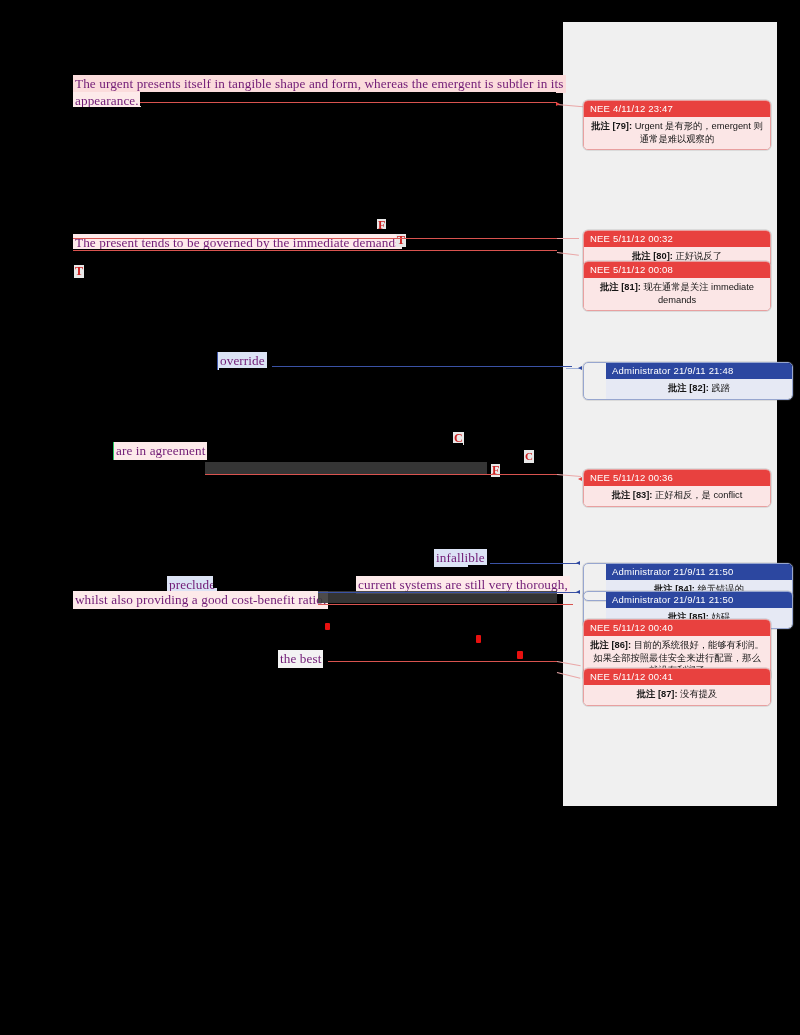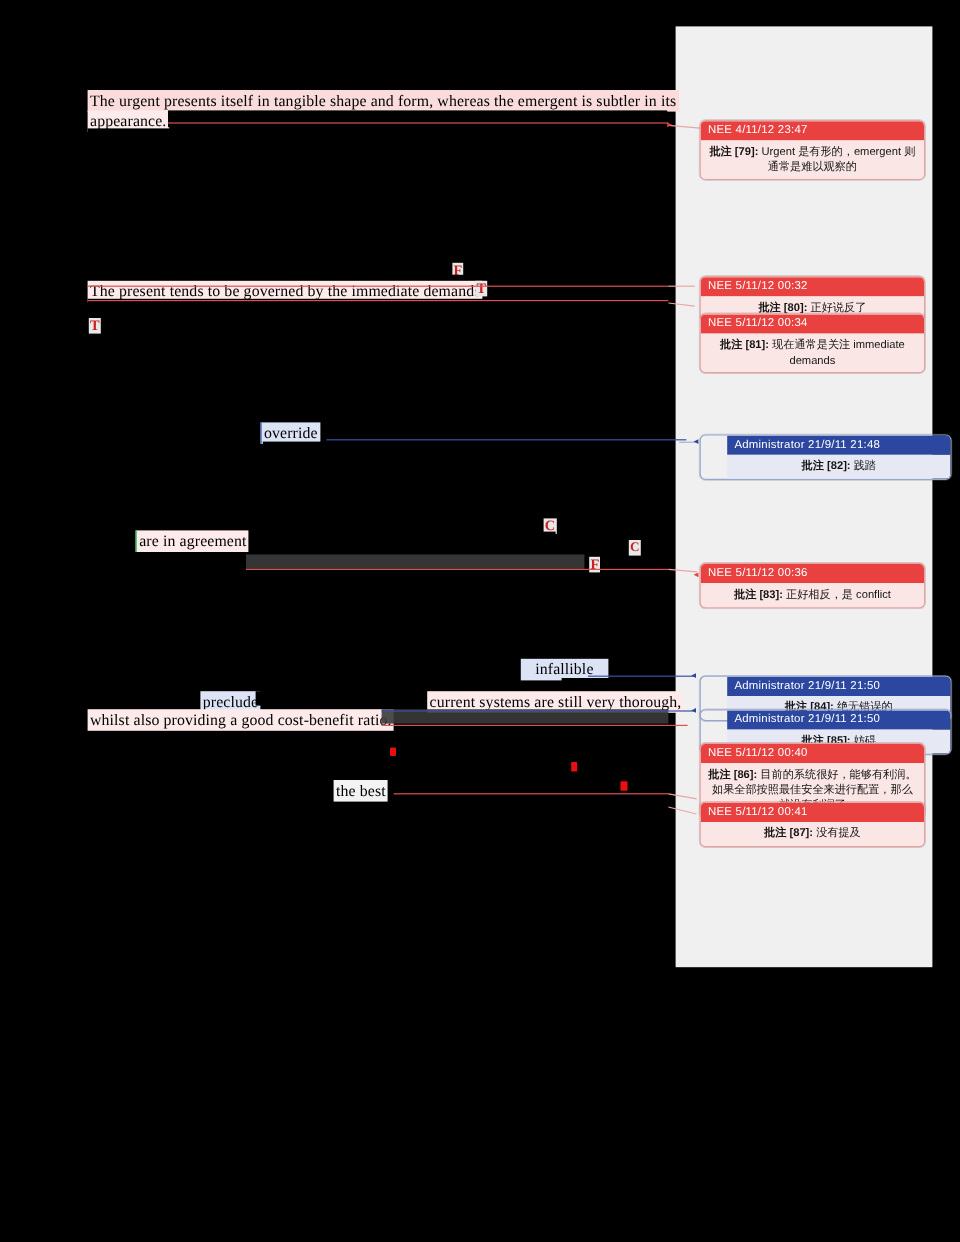--- a/index.html
+++ b/index.html
@@ -6,21 +6,21 @@
   body{width:800px;height:1035px;position:relative;overflow:hidden;
        font-family:"Liberation Serif",serif;}
 
   #page{position:absolute;left:0;top:0;width:800px;height:1035px;background:#000;}
 
   
   #margin-panel{position:absolute;left:563px;top:22px;width:214px;height:784px;
      background:#f0f0f0;}
 
   
-  .docline{position:absolute;white-space:nowrap;font-size:13.2px;color:#000000;
+  .docline{position:absolute;white-space:nowrap;font-size:13.2px;color:#701a75;
      letter-spacing:0.1px;}
   .hl-red{background:#fbdcdc;}
   .hl-pink{background:#fdeaea;}
   .hl-blue{background:#dce3f5;}
   .hl-white{background:#f3f3f3;}
   .strike2{position:absolute;height:1.4px;background:#d9534f;}
   .blueline{position:absolute;height:1.2px;background:#3a52a5;}
   .darkbar{position:absolute;background:#3a3a3a;}
   .blackbar{position:absolute;background:#000;}
 
@@ -103,21 +103,21 @@
 
   <div class="docline hl-pink" style="left:113px;top:442px;padding:1px 2px;border-left:1px solid #22c55e;">are in agreement</div>
   <div class="darkbar" style="left:205px;top:462px;width:282px;height:12px;opacity:.92;"></div>
   <div class="marker" style="left:491px;top:464px;">F</div>
   <div class="strike2" style="left:205px;top:474px;width:352px;"></div>
 
   <div class="leader" style="left:557px;top:474px;width:24px;transform:rotate(5deg);transform-origin:left center;"></div>
   <div class="arrow" style="left:578px;top:477px;"></div>
 
   <div class="blackbar" style="left:434px;top:543px;width:72px;height:7px;"></div>
-  <div class="docline hl-blue" style="left:434px;top:549px;padding:1px 12px;">infallible</div>
+  <div class="docline hl-blue" style="left:434px;top:549px;padding:1px 2px;">infallible</div>
   <div class="blueline" style="left:490px;top:563px;width:88px;"></div>
   <div class="arrow b" style="left:576px;top:561px;"></div>
   <div class="blackbar" style="left:468px;top:565px;width:90px;height:6px;"></div>
 
   <div class="blackbar" style="left:73px;top:575px;width:98px;height:10px;"></div>
   <div class="docline hl-blue" style="left:167px;top:576px;padding:1px 2px;">preclude</div>
   <div class="blackbar" style="left:213px;top:576px;width:143px;height:12px;"></div>
   <div class="docline hl-pink" style="left:356px;top:576px;padding:1px 2px;">current systems are still very thorough,</div>
 
   <div class="docline hl-pink" style="left:73px;top:591px;padding:1px 2px;">whilst also providing a good cost-benefit ratio.</div>
@@ -146,21 +146,21 @@
     <div class="c-head">NEE 4/11/12 23:47</div>
     <div class="c-body"><b>批注 [79]:</b> <span>Urgent 是有形的，emergent 则通常是难以观察的</span></div>
   </div>
 
   <div class="comment red" style="left:583px;top:230px;">
     <div class="c-head">NEE 5/11/12 00:32</div>
     <div class="c-body"><b>批注 [80]:</b> <span>正好说反了</span></div>
   </div>
 
   <div class="comment red" style="left:583px;top:261px;">
-    <div class="c-head">NEE 5/11/12 00:34</div>
+    <div class="c-head">NEE 5/11/12 00:08</div>
     <div class="c-body"><b>批注 [81]:</b> <span>现在通常是关注 immediate demands</span></div>
   </div>
 
   <div class="comment blue" style="left:583px;top:362px;">
     <div class="c-head">Administrator 21/9/11 21:48</div>
     <div class="c-body"><b>批注 [82]:</b> <span>践踏</span></div>
   </div>
 
   <div class="comment red" style="left:583px;top:469px;">
     <div class="c-head">NEE 5/11/12 00:36</div>

